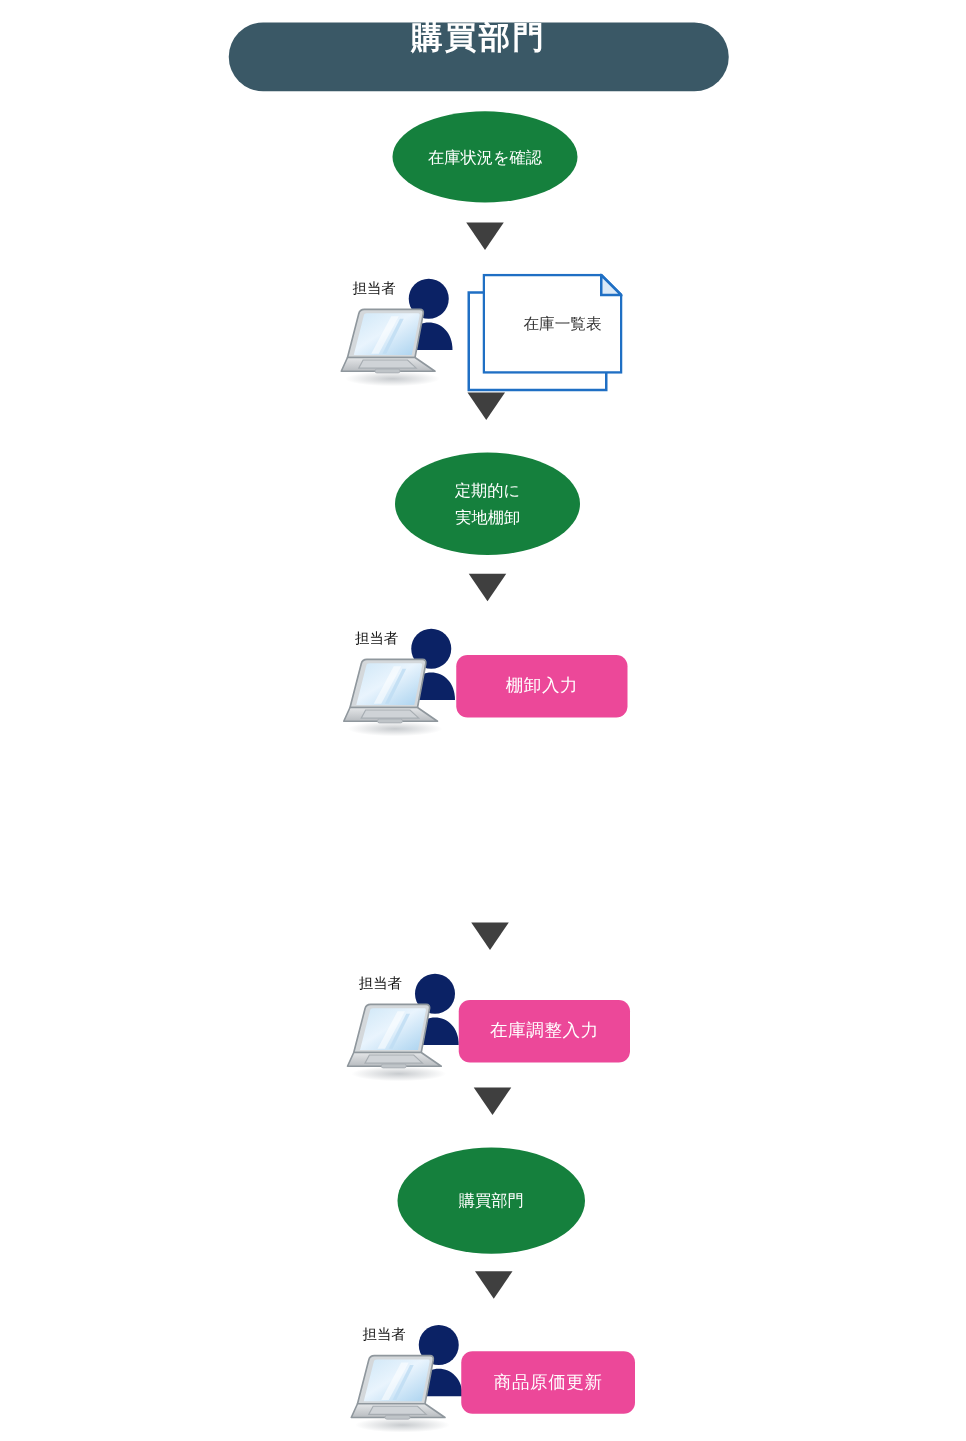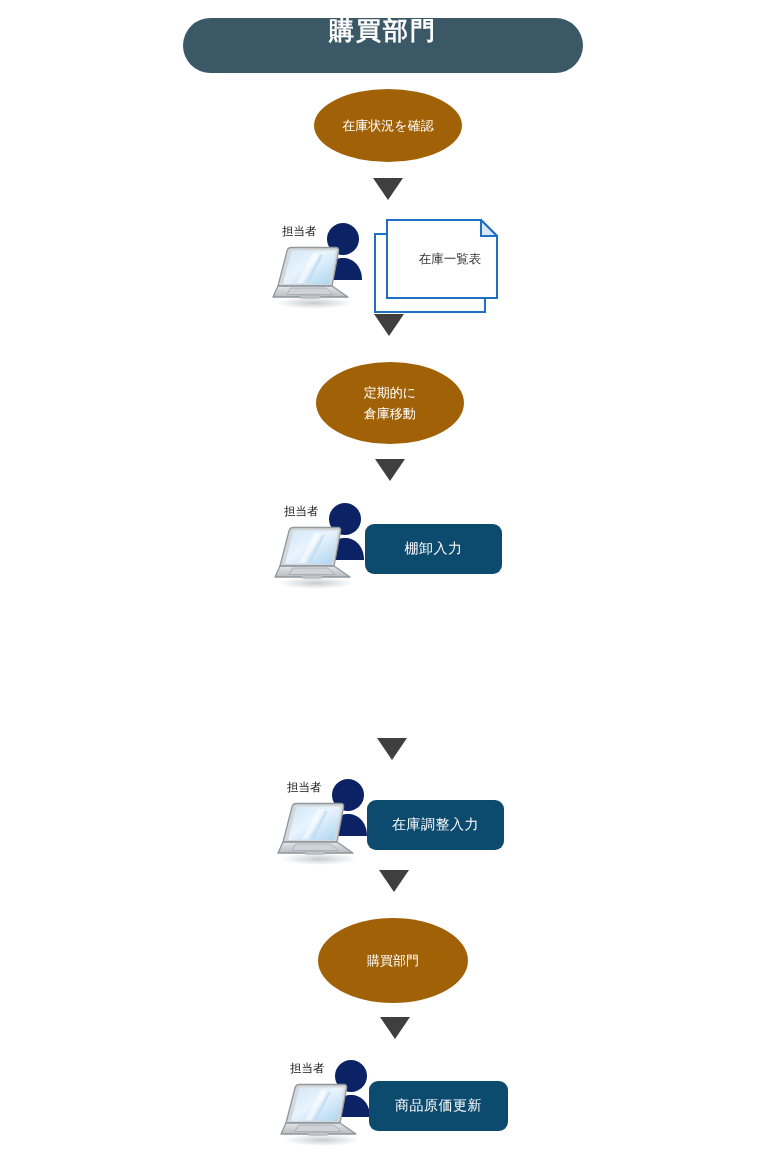--- a/index.html
+++ b/index.html
@@ -40,39 +40,39 @@
     color: #ffffff;
     font-size: 25px;
     font-weight: bold;
     letter-spacing: 2px;
     line-height: 1;
   }
 
   
   .ellipse-node {
     position: absolute;
-    background: #a16207;
+    background: #15803d;
     border-radius: 50% / 50%;
     display: flex;
     align-items: center;
     justify-content: center;
-    text-align: left;
+    text-align: right;
     box-sizing: border-box;
   }
   .ellipse-label {
     color: #ffffff;
     font-size: 13px;
     line-height: 1.65;
     white-space: pre-line;
   }
 
   
   .task-node {
     position: absolute;
-    background: #0c4a6e;
+    background: #ec4899;
     border-radius: 9px;
     display: flex;
     align-items: center;
     justify-content: center;
     box-sizing: border-box;
   }
   .task-label {
     color: #ffffff;
     font-size: 14px;
     line-height: 1.4;
@@ -212,21 +212,21 @@
         <path d="M95 1 L95 17 L111 17 Z" fill="#dbe9f7" stroke="#1f6fc4" stroke-width="2" stroke-linejoin="miter"></path>
       </svg>
     </div>
     <div class="doc-label">在庫一覧表</div>
   </div>
 
   <div class="arrow" style="left:374px; top:314px;"></div>
 
   <div class="ellipse-node" style="left:316px; top:362px; width:148px; height:82px;">
     <span class="ellipse-label">定期的に
-倉庫移動</span>
+実地棚卸</span>
   </div>
 
   <div class="arrow" style="left:375px; top:459px;"></div>
 
   <div class="actor" style="left:272px; top:502px;">
     <span class="actor-label">担当者</span>
     <span class="person-icon">
       <svg width="46" height="60" viewBox="0 0 46 60" xmlns="http://www.w3.org/2000/svg">
         <circle cx="23" cy="17" r="16" fill="#0b2265"></circle>
         <path d="M23 36 C33 36 42 44 42 58 L4 58 C4 44 13 36 23 36 Z" fill="#0b2265"></path>

